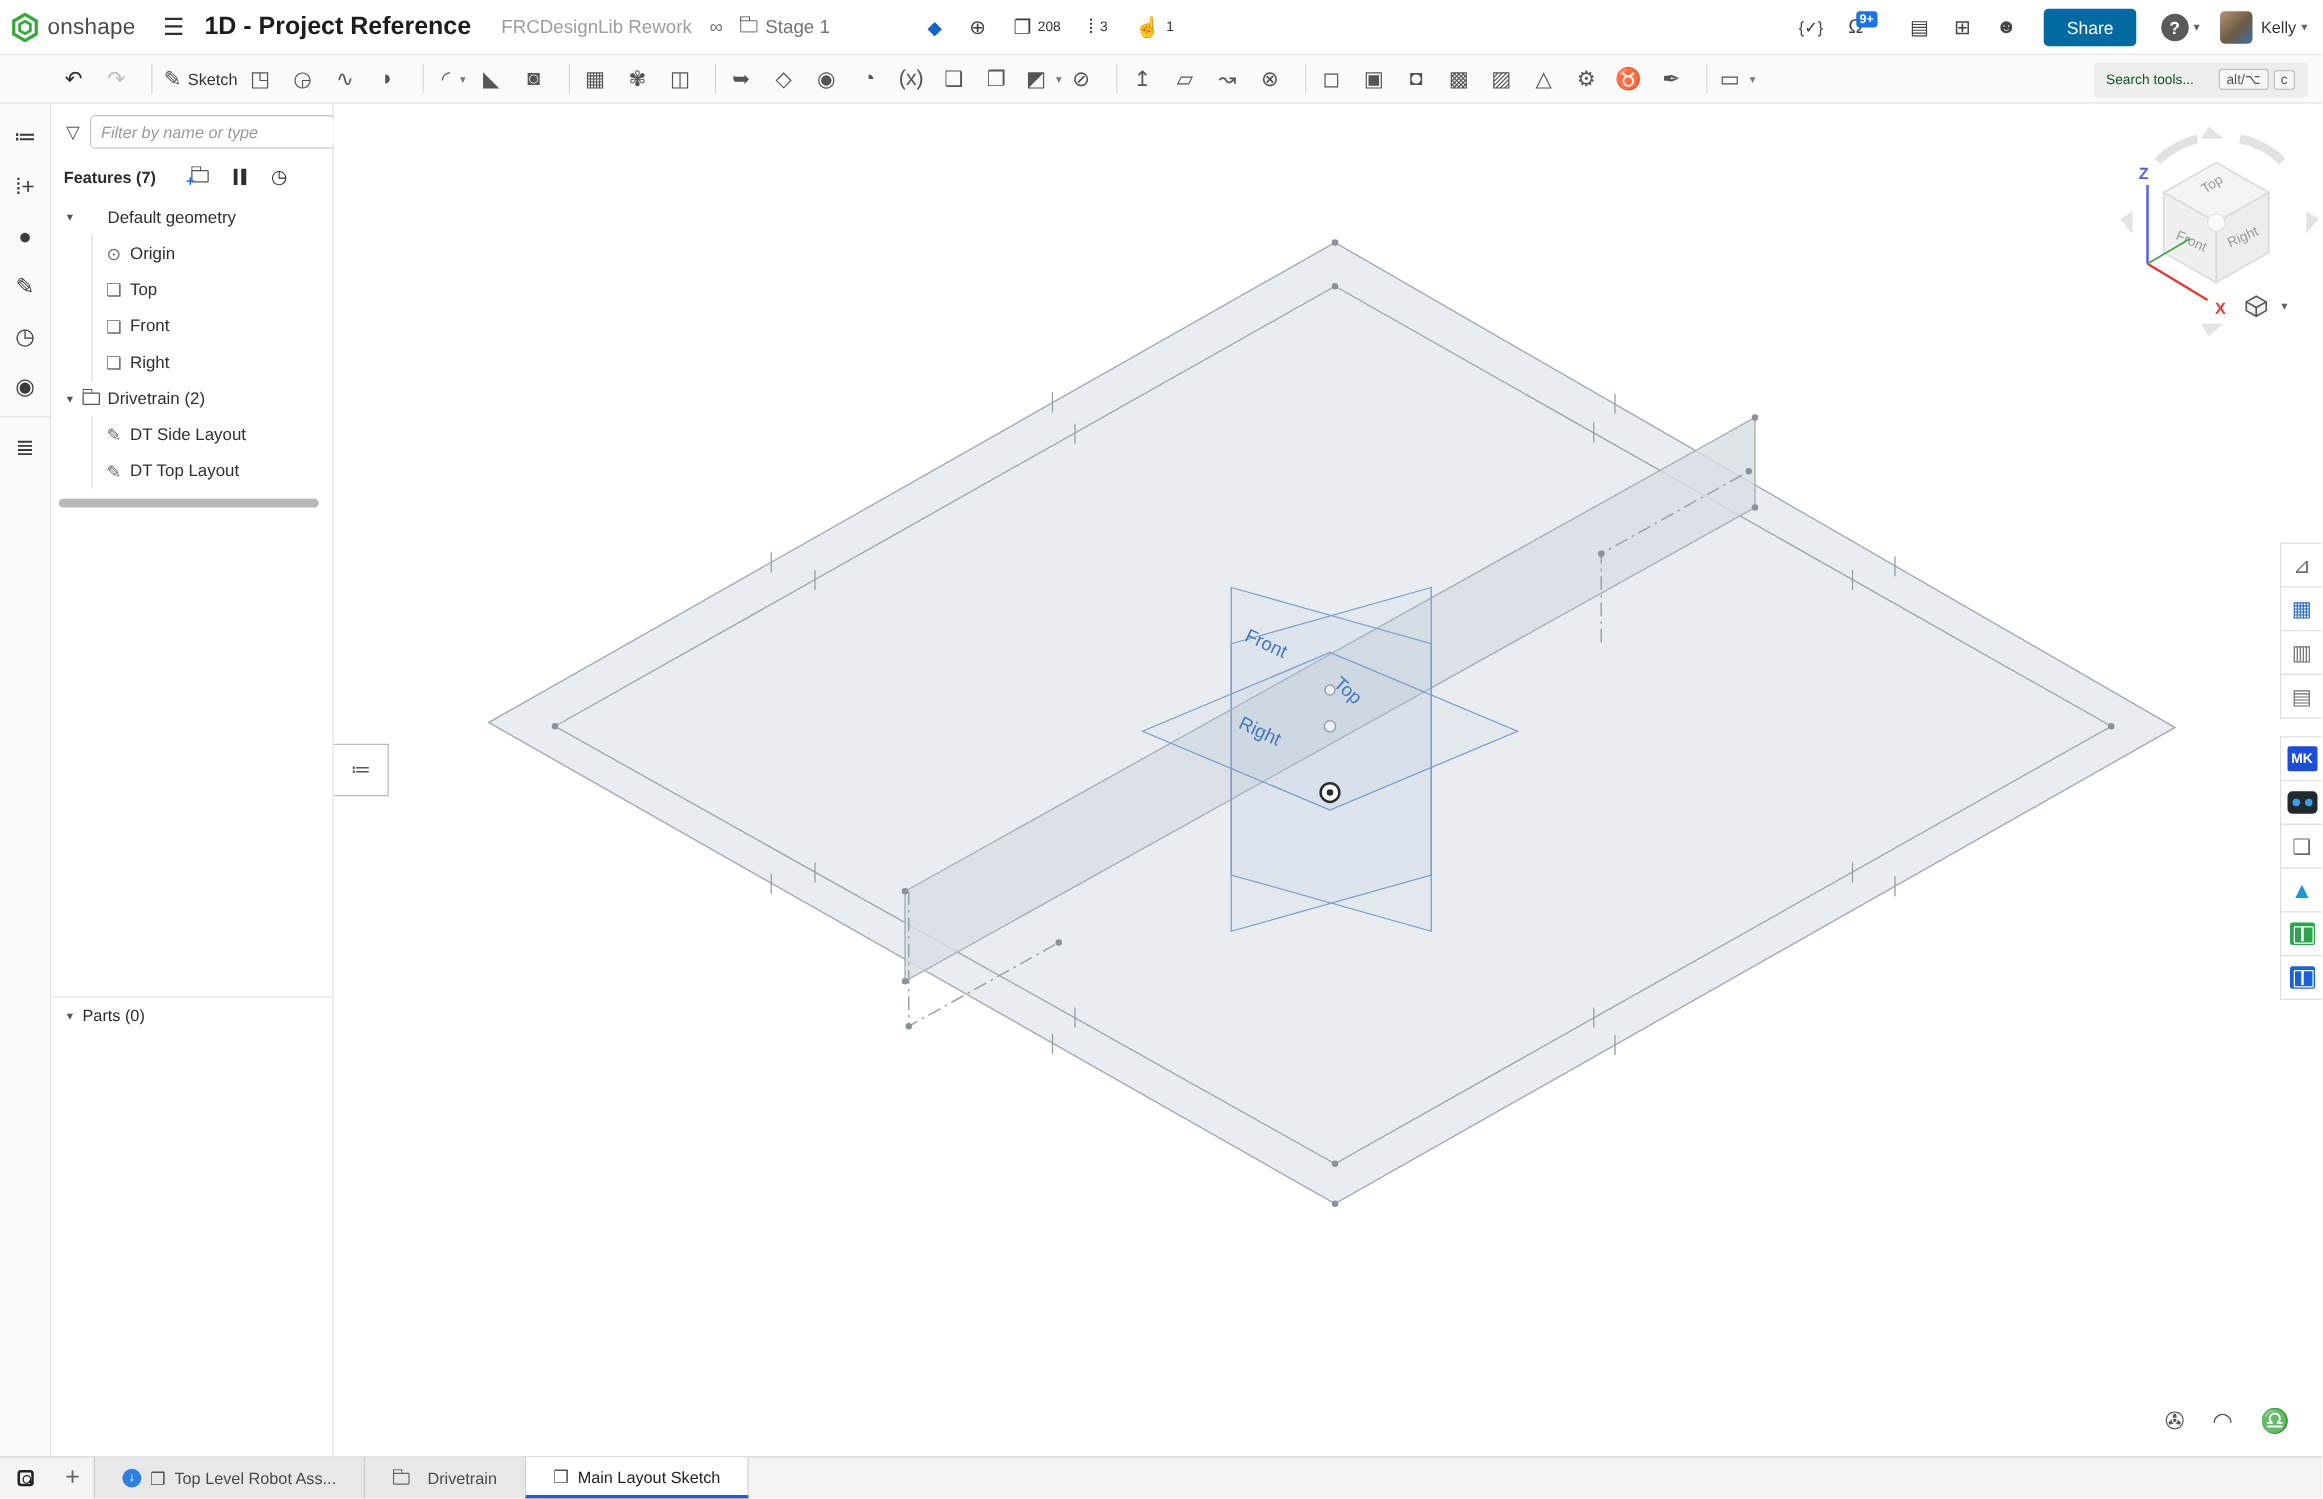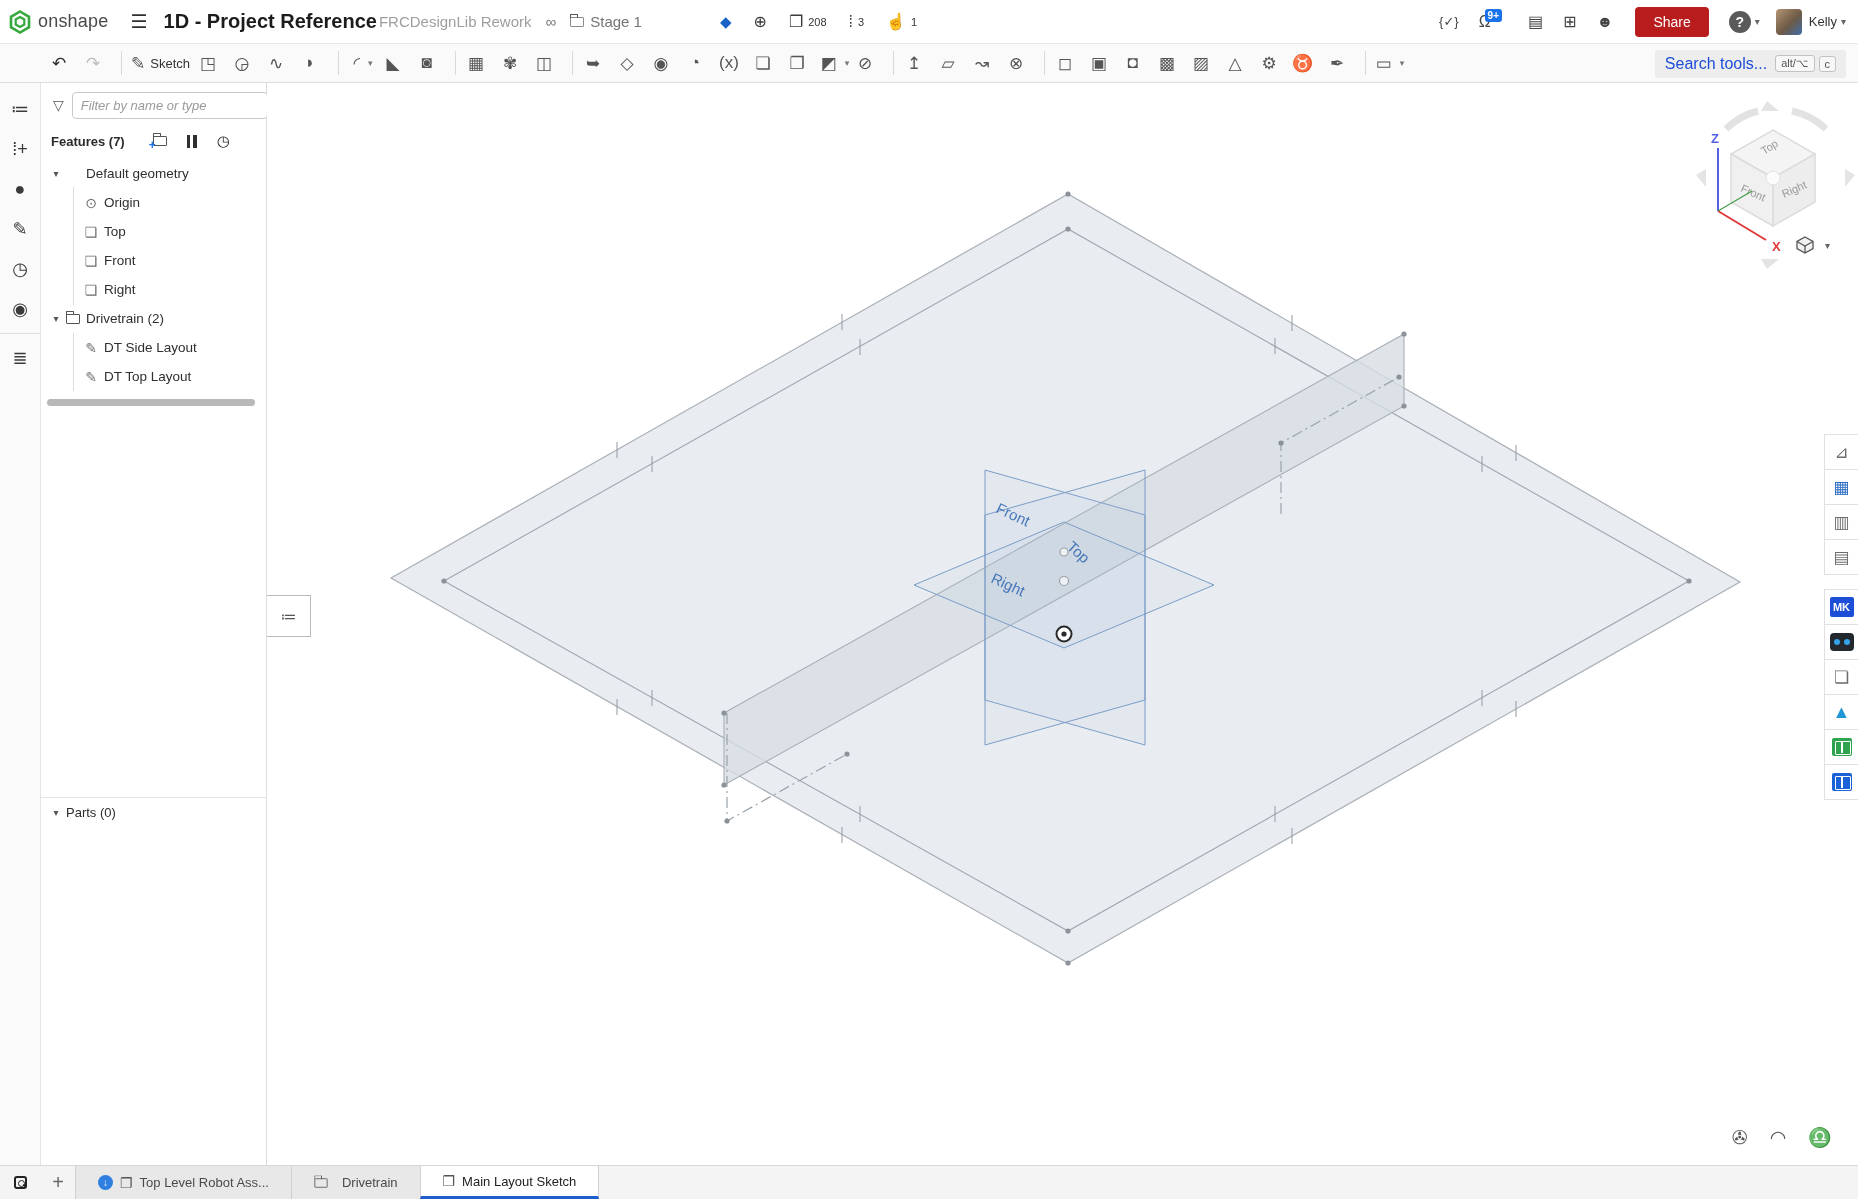--- a/index.html
+++ b/index.html
@@ -8,32 +8,32 @@
   #app{position:relative;width:1858px;height:1199px;overflow:hidden;background:#fff;}
 
   
   .header{position:absolute;left:0;top:0;width:1858px;height:44px;background:#fff;
           display:flex;align-items:center;border-bottom:1px solid #e8e8e8;}
   .logo-hex{width:24px;height:24px;margin-left:8px;position:relative;flex:0 0 auto;}
   .logo-hex svg{display:block;}
   .logo-word{font-size:18px;color:#4a4a4a;margin-left:6px;letter-spacing:.2px;}
   .hamburger{font-size:19px;color:#2f2f2f;margin-left:22px;cursor:pointer;}
   .doc-title{font-size:20px;font-weight:bold;color:#1c1c1c;margin-left:16px;white-space:nowrap;}
-  .doc-sub{font-size:15px;color:#9e9e9e;margin-left:2px;white-space:nowrap;}
+  .doc-sub{font-size:15px;color:#9e9e9e;margin-left:24px;white-space:nowrap;}
   .hd-ic{color:#757575;font-size:15px;margin-left:14px;}
   .workspace{font-size:15px;color:#757575;margin-left:6px;}
   .stat-group{display:flex;align-items:center;margin-left:56px;}
   .stat-ic{font-size:16px;color:#3c3c3c;margin-left:22px;}
   .stat-ic.cap{color:#1863c6;font-size:15px;}
   .stat-num{font-size:11px;color:#333;margin-left:5px;}
   .hd-right{margin-left:auto;display:flex;align-items:center;padding-right:12px;}
   .hr-ic{font-size:16px;color:#454545;margin-left:20px;position:relative;cursor:pointer;}
   .badge{position:absolute;top:-7px;right:-12px;background:#1a73e8;color:#fff;font-size:10px;
          font-weight:bold;border-radius:3px;padding:1px 3px;line-height:1.1;}
-  .share-btn{background:#b91c1c;color:#fff;font-size:14px;border:none;border-radius:4px;
+  .share-btn{background:#0369a1;color:#fff;font-size:14px;border:none;border-radius:4px;
              padding:7px 18px;margin-left:22px;cursor:pointer;}
   .help-circle{width:22px;height:22px;border-radius:50%;background:#5a5a5a;color:#fff;text-align:center;
                line-height:22px;font-size:14px;font-weight:bold;margin-left:20px;cursor:pointer;}
   .caret{font-size:10px;color:#666;margin-left:4px;}
   .avatar{width:26px;height:26px;border-radius:4px;margin-left:16px;
           background:linear-gradient(135deg,#a98b6d 0%,#7a6platform 50%,#4d6a8a 100%);
           background:linear-gradient(135deg,#b39573,#6e5a46 55%,#3f6ea5);}
   .username{font-size:13px;color:#333;margin-left:7px;}
 
   
@@ -41,21 +41,21 @@
            border-bottom:1px solid #ddd;display:flex;align-items:center;padding-left:46px;}
   .tool{display:flex;align-items:center;justify-content:center;min-width:30px;height:30px;margin:0 2px;
         font-size:17px;color:#555;cursor:pointer;border-radius:3px;white-space:nowrap;}
   .tool .lbl{font-size:13px;color:#333;margin-left:5px;}
   .tool .tb-caret{font-size:9px;color:#777;margin-left:3px;}
   .tool.divider{min-width:1px;width:1px;height:24px;background:#d9d9d9;margin:0 7px;border-radius:0;cursor:default;}
   .tool.dim{color:#bdbdbd;}
   .tool.strong{color:#2d2d2d;}
   .search-tools{margin-left:auto;margin-right:12px;height:28px;background:#ededed;border-radius:3px;
                 display:flex;align-items:center;padding:0 10px;cursor:pointer;}
-  .search-tools .st-label{font-size:16px;color:#1d4ed8;margin-right:4px;}
+  .search-tools .st-label{font-size:11px;color:#14532d;margin-right:16px;}
   .kbd{font-size:11px;color:#555;background:#f7f7f7;border:1px solid #c2c2c2;border-radius:3px;
        padding:1px 5px;margin-left:4px;}
 
   
   .left-rail{position:absolute;left:0;top:83px;width:41px;height:1082px;background:#fafafa;
              border-right:1px solid #e4e4e4;display:flex;flex-direction:column;align-items:center;padding-top:6px;}
   .rail-item{width:41px;height:40px;display:flex;align-items:center;justify-content:center;
              font-size:18px;color:#3a3a3a;cursor:pointer;}
   .rail-item.sep{border-top:1px solid #e0e0e0;height:1px;width:41px;margin:4px 0;cursor:default;}
 

